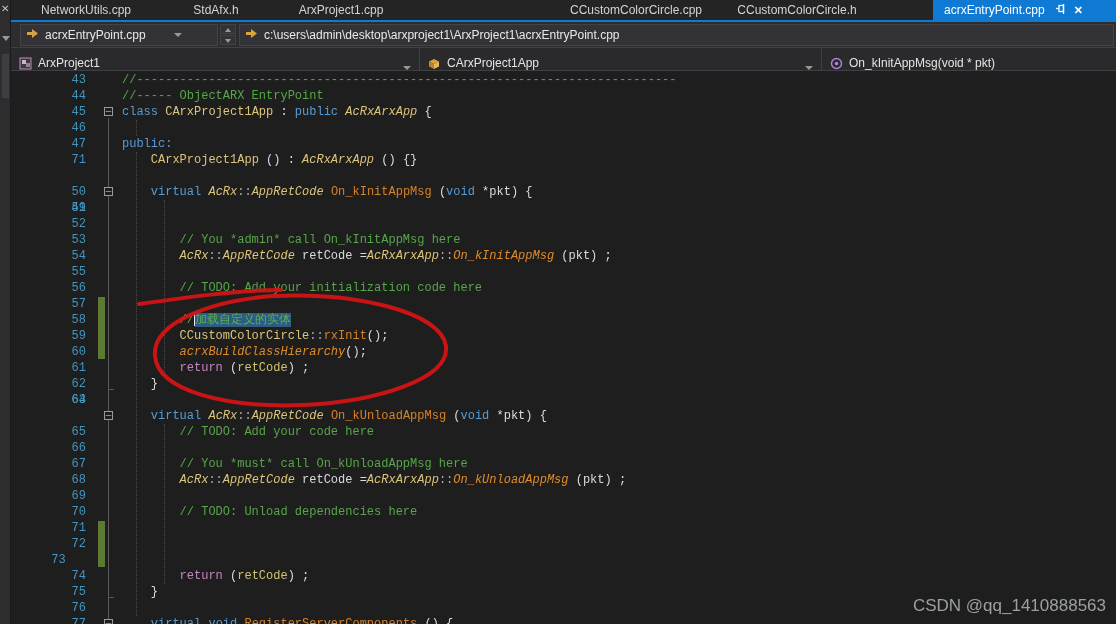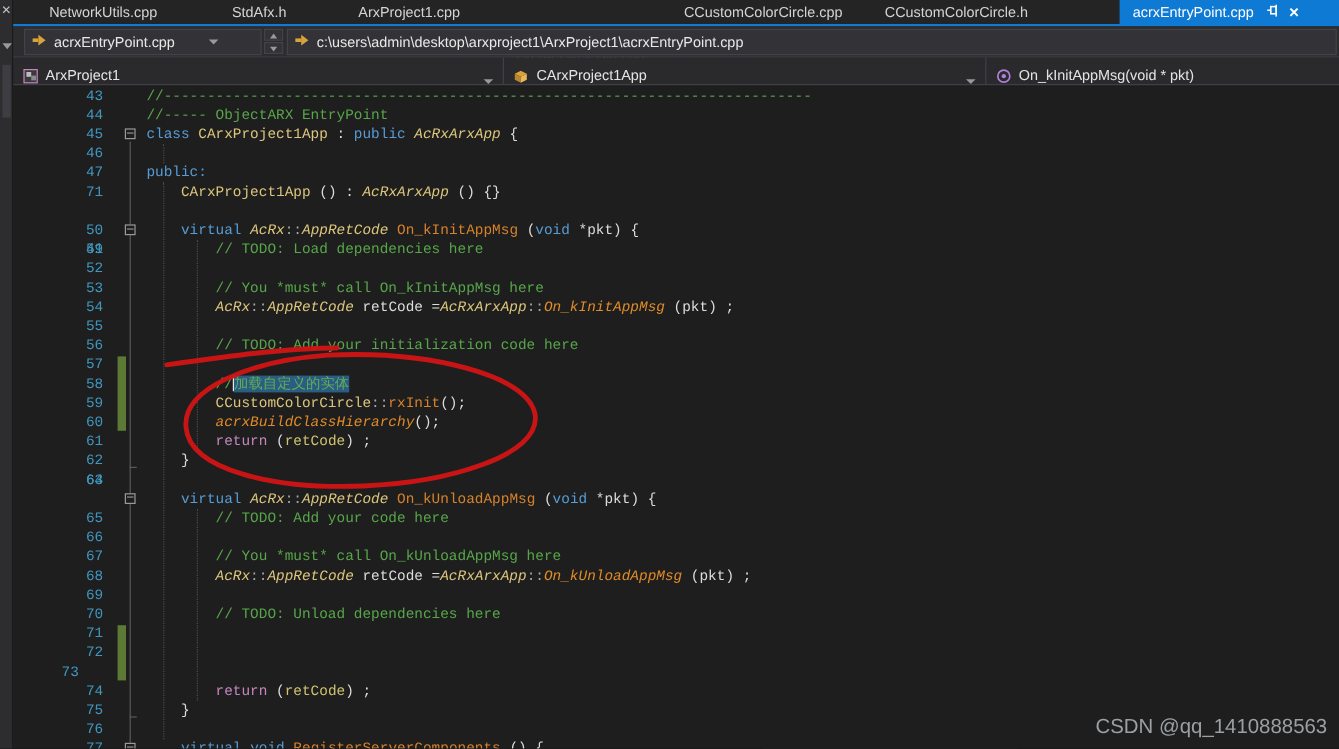--- a/index.html
+++ b/index.html
@@ -230,23 +230,23 @@
       </div>
     <div id="code">
         <div class="code-line" style="top: 0px;"><span class="cm">//---------------------------------------------------------------------------</span></div>
         <div class="code-line" style="top: 16px;"><span class="cm">//----- ObjectARX EntryPoint</span></div>
         <div class="code-line" style="top: 32px;"><span class="kw">class</span><span class="df"> </span><span class="ty">CArxProject1App</span><span class="df"> : </span><span class="kw">public</span><span class="df"> </span><span class="tyi">AcRxArxApp</span><span class="df"> {</span></div>
         <div class="code-line" style="top: 48px;"></div>
         <div class="code-line" style="top: 64px;"><span class="kw">public:</span></div>
         <div class="code-line" style="top: 80px;"><span class="df">    </span><span class="ty">CArxProject1App</span><span class="df"> () : </span><span class="tyi">AcRxArxApp</span><span class="df"> () {}</span></div>
         <div class="code-line" style="top: 96px;"></div>
         <div class="code-line" style="top: 112px;"><span class="df">    </span><span class="kw">virtual</span><span class="df"> </span><span class="tyi">AcRx</span><span class="op">::</span><span class="tyi">AppRetCode</span><span class="df"> </span><span class="fn">On_kInitAppMsg</span><span class="df"> (</span><span class="kw">void</span><span class="df"> *pkt) {</span></div>
-        <div class="code-line" style="top: 128px;"><span class="df">        </span><span class="cm">// TODO: Load dependencies here</span></div>
+        <div class="code-line" style="top: 128px;"><span class="df">        </span></div>
         <div class="code-line" style="top: 144px;"></div>
-        <div class="code-line" style="top: 160px;"><span class="df">        </span><span class="cm">// You *must* call On_kInitAppMsg here</span></div>
+        <div class="code-line" style="top: 160px;"><span class="df">        </span><span class="cm">// You *admin* call On_kInitAppMsg here</span></div>
         <div class="code-line" style="top: 176px;"><span class="df">        </span><span class="tyi">AcRx</span><span class="op">::</span><span class="tyi">AppRetCode</span><span class="df"> retCode =</span><span class="tyi">AcRxArxApp</span><span class="op">::</span><span class="fni">On_kInitAppMsg</span><span class="df"> (pkt) ;</span></div>
         <div class="code-line" style="top: 192px;"></div>
         <div class="code-line" style="top: 208px;"><span class="df">        </span><span class="cm">// TODO: Add your initialization code here</span></div>
         <div class="code-line" style="top: 224px;"></div>
         <div class="code-line" style="top: 240px;"><span class="df">        </span><span class="cm">//</span><span class="cur"></span><span class="sel">加载自定义的实体</span></div>
         <div class="code-line" style="top: 256px;"><span class="df">        </span><span class="ty">CCustomColorCircle</span><span class="op">::</span><span class="fn">rxInit</span><span class="df">();</span></div>
         <div class="code-line" style="top: 272px;"><span class="df">        </span><span class="fni">acrxBuildClassHierarchy</span><span class="df">();</span></div>
         <div class="code-line" style="top: 288px;"><span class="df">        </span><span class="ret">return</span><span class="df"> (</span><span class="y">retCode</span><span class="df">) ;</span></div>
         <div class="code-line" style="top: 304px;"><span class="df">    }</span></div>
         <div class="code-line" style="top: 320px;"></div>

